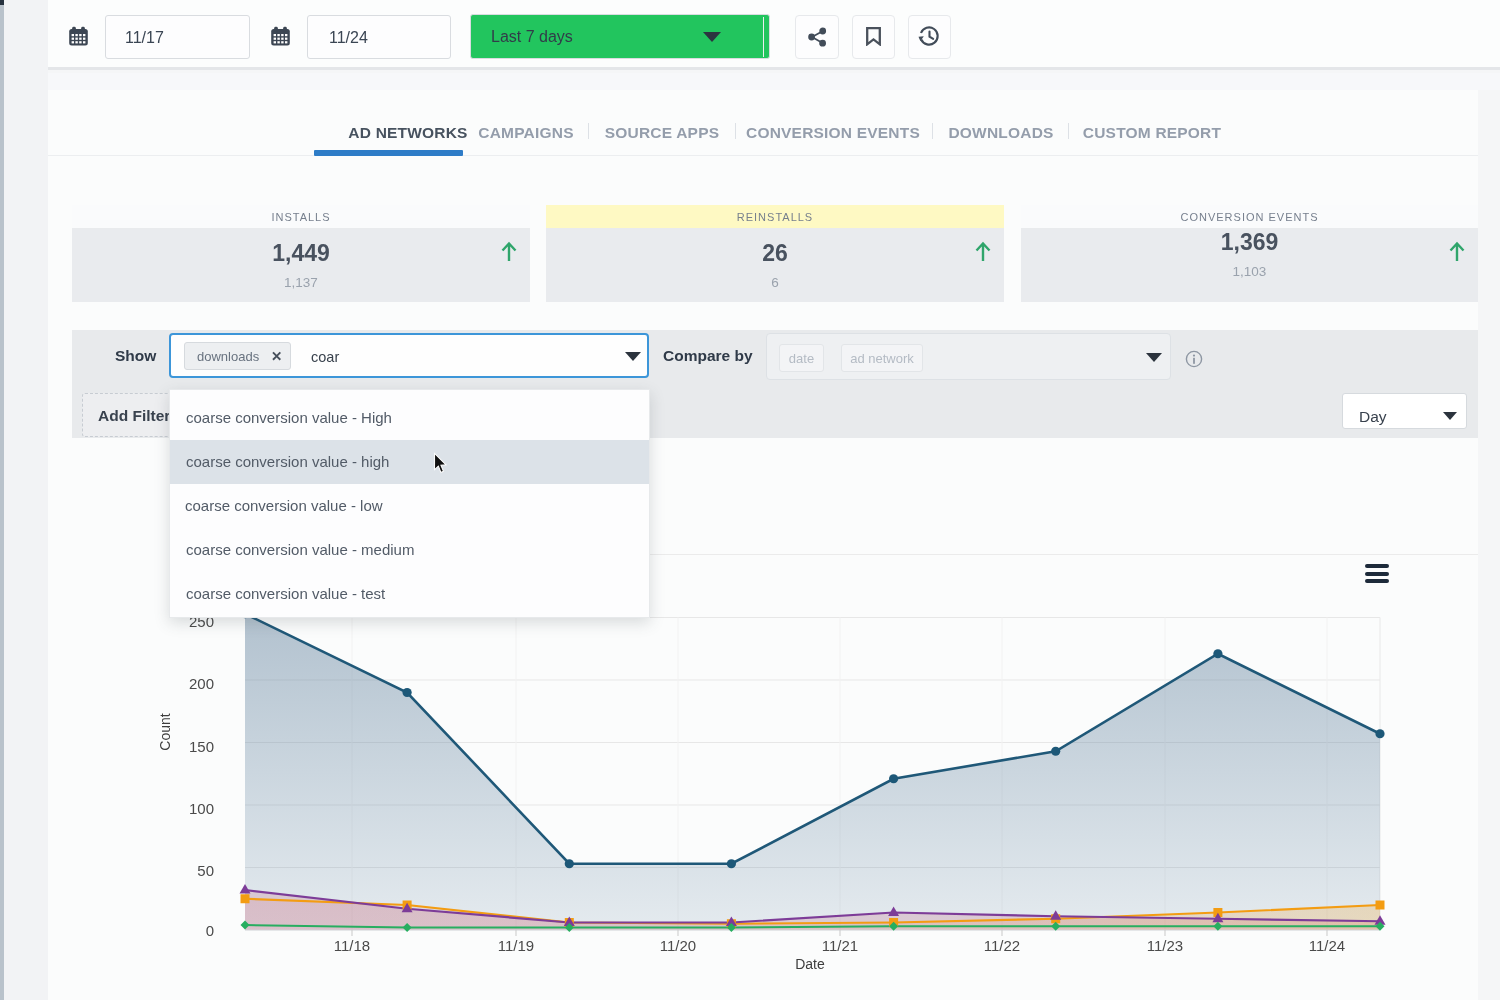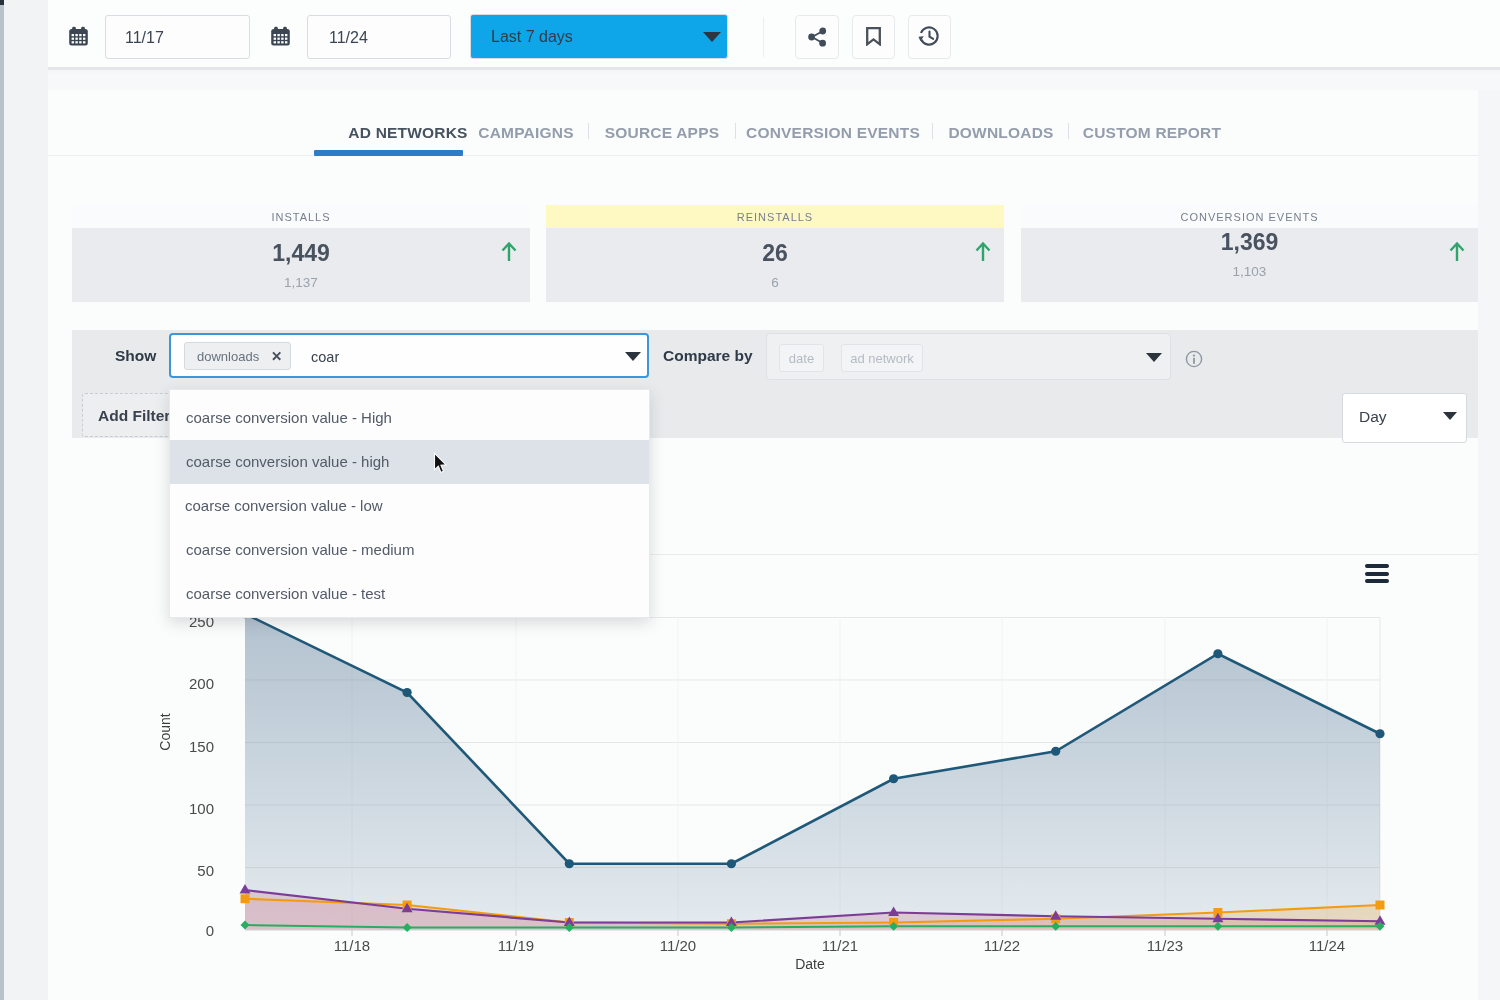--- a/index.html
+++ b/index.html
@@ -55,21 +55,21 @@
     <rect x="3.6" y="15.2" width="2.4" height="2.2"></rect>
       <rect x="7.4" y="15.2" width="2.4" height="2.2"></rect>
       <rect x="11.2" y="15.2" width="2.4" height="2.2"></rect>
       <rect x="15" y="15.2" width="2.4" height="2.2"></rect>
   </g>
 </svg>
 
 <div class="abs" style="left:105px;top:15px;width:145px;height:44px;background:#fdfdfe;border:1px solid #d9dce0;border-radius:3px;font-size:16px;color:#3a4553;line-height:44px;padding-left:19px;">11/17</div>
 <div class="abs" style="left:307px;top:15px;width:144px;height:44px;background:#fdfdfe;border:1px solid #d9dce0;border-radius:3px;font-size:16px;color:#3a4553;line-height:44px;padding-left:21px;">11/24</div>
 
-<div class="abs" style="left:470px;top:14px;width:258px;height:45px;background:#0ea5e9;border:1px solid #d9dce0;border-radius:3px;font-size:16px;color:#323c49;line-height:44px;padding-left:20px;">Last 7 days</div>
+<div class="abs" style="left:470px;top:14px;width:300px;height:45px;background:#22c55e;border:1px solid #d9dce0;border-radius:3px;font-size:16px;color:#323c49;line-height:44px;padding-left:20px;">Last 7 days</div>
 <div class="abs" style="left:703px;top:32px;width:0;height:0;border-left:9px solid transparent;border-right:9px solid transparent;border-top:10px solid #2c3540;"></div>
 
 <div class="abs" style="left:763px;top:17px;width:1px;height:40px;background:#eceef0;"></div>
 
 <div class="abs" style="left:795px;top:15px;width:44px;height:44px;background:#fdfdfe;border:1px solid #e7e9ec;border-radius:4px;"></div>
 <div class="abs" style="left:852px;top:15px;width:43px;height:44px;background:#fdfdfe;border:1px solid #e7e9ec;border-radius:4px;"></div>
 <div class="abs" style="left:908px;top:15px;width:43px;height:44px;background:#fdfdfe;border:1px solid #e7e9ec;border-radius:4px;"></div>
 <svg class="abs" style="left:806px;top:26px;" width="22" height="22" viewBox="0 0 22 22">
   <g stroke="#424c59" stroke-width="1.8" fill="#424c59">
     <line x1="6" y1="11" x2="16.5" y2="5.2"></line>
@@ -148,21 +148,21 @@
 <div class="abs" style="left:841px;top:344px;width:82px;height:28px;background:#f3f4f6;border:1px solid #e2e5e8;border-radius:3px;font-size:13px;color:#b4bbc4;text-align:center;line-height:27px;">ad network</div>
 <div class="abs" style="left:1146px;top:353px;width:0;height:0;border-left:8px solid transparent;border-right:8px solid transparent;border-top:9px solid #2b333d;"></div>
 <svg class="abs" style="left:1185px;top:350px;" width="18" height="18" viewBox="0 0 18 18">
   <circle cx="9" cy="9" r="7.6" fill="none" stroke="#8e97a3" stroke-width="1.4"></circle>
   <circle cx="9" cy="5.6" r="1.1" fill="#8e97a3"></circle>
   <rect x="8.1" y="7.8" width="1.8" height="6" fill="#8e97a3"></rect>
 </svg>
 
 <div class="abs" style="left:82px;top:393px;width:178px;height:44px;background:#edeef0;border:1px dashed #c7ccd2;border-radius:3px;font-size:15.5px;font-weight:bold;color:#39424e;line-height:43px;padding-left:15px;">Add Filter</div>
 
-<div class="abs" style="left:1342px;top:393px;width:125px;height:50px;background:#fff;border:1px solid #d6dade;border-radius:3px;font-size:15.5px;color:#39424e;line-height:45px;padding-left:16px;">Day</div>
+<div class="abs" style="left:1342px;top:393px;width:125px;height:36px;background:#fff;border:1px solid #d6dade;border-radius:3px;font-size:15.5px;color:#39424e;line-height:45px;padding-left:16px;">Day</div>
 <div class="abs" style="left:1443px;top:412px;width:0;height:0;border-left:7px solid transparent;border-right:7px solid transparent;border-top:8px solid #2b333d;"></div>
 
 <div class="abs" style="left:650px;top:554px;width:828px;height:1px;background:#ebebeb;"></div>
 
 <div class="abs" style="left:1365px;top:564px;width:24px;height:4px;background:#1d2a3a;border-radius:2px;"></div>
 <div class="abs" style="left:1365px;top:571.5px;width:24px;height:4px;background:#1d2a3a;border-radius:2px;"></div>
 <div class="abs" style="left:1365px;top:579px;width:24px;height:4px;background:#1d2a3a;border-radius:2px;"></div>
 
 <svg class="abs" style="left:130px;top:545px;z-index:1;" width="1360" height="455" viewBox="0 0 1360 455">
   <defs>

